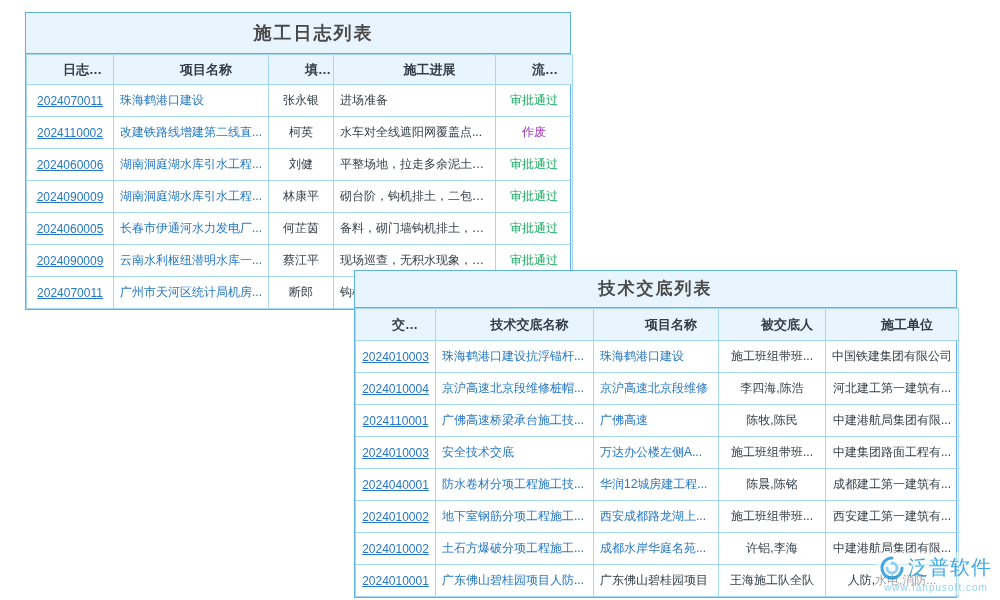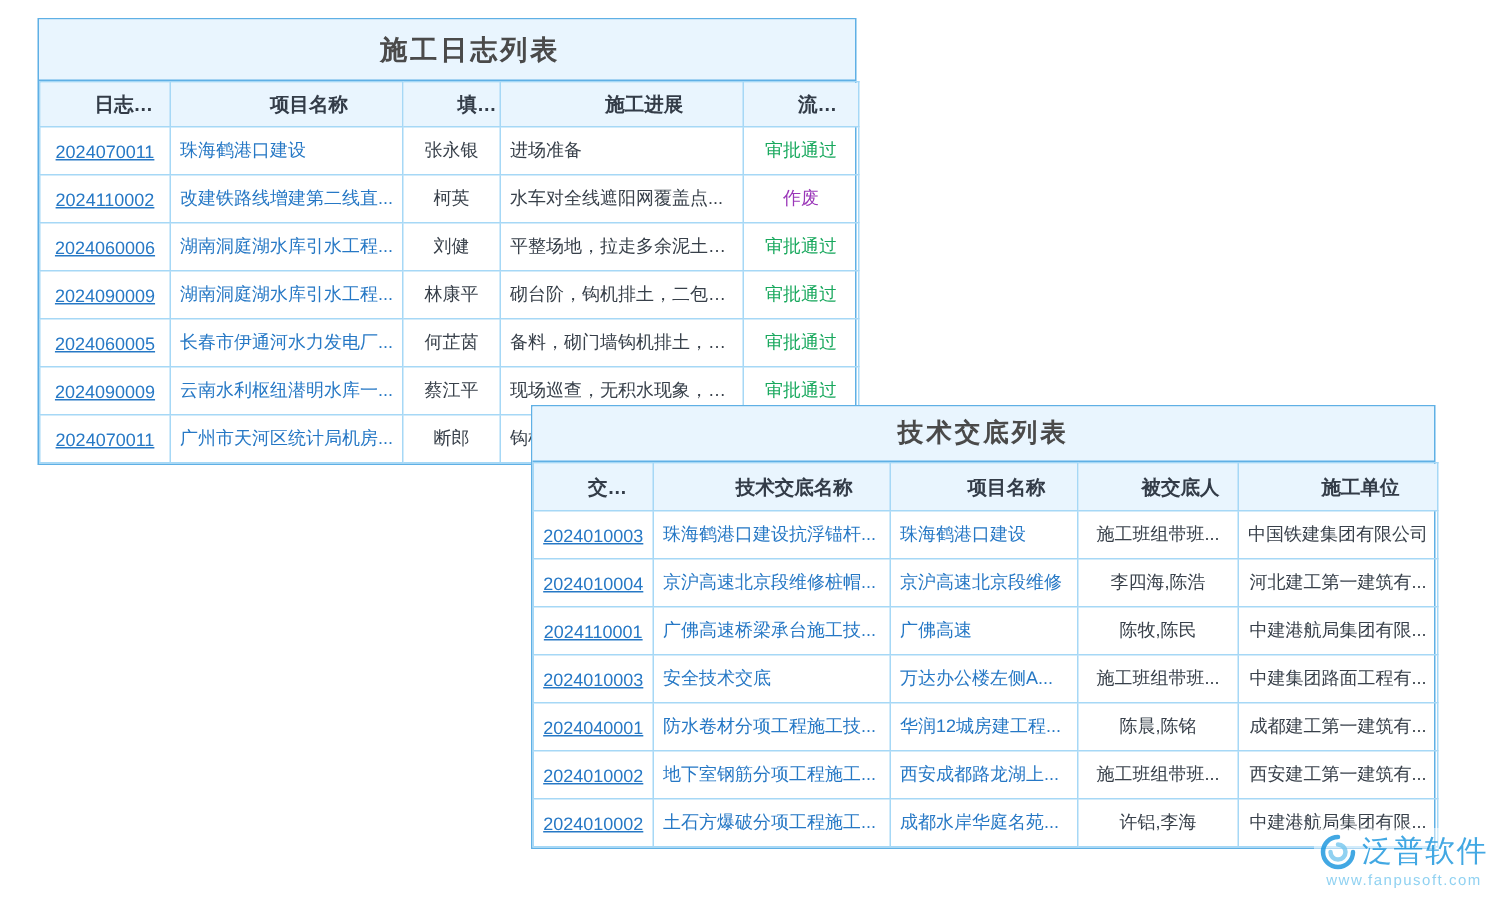--- a/index.html
+++ b/index.html
@@ -191,20 +191,27 @@
             <td class="link">西安成都路龙湖上...</td>
             <td>施工班组带班...</td>
             <td>西安建工第一建筑有...</td>
           </tr>
           <tr>
             <td class="num">2024010002</td>
             <td class="link">土石方爆破分项工程施工...</td>
             <td class="link">成都水岸华庭名苑...</td>
             <td>许铝,李海</td>
             <td>中建港航局集团有限...</td>
+          </tr>
+          <tr>
+            <td class="num">2024010001</td>
+            <td class="link">广东佛山碧桂园项目人防...</td>
+            <td class="left plain">广东佛山碧桂园项目</td>
+            <td>王海施工队全队</td>
+            <td>人防,水电,消防...</td>
           </tr>
         </tbody>
     </table>
   </section>
 
   <div class="watermark">
     <div class="brand-row">
       <span class="brand-icon">
         <svg width="24" height="24" viewBox="0 0 24 24">
           <path d="M12 2a10 10 0 1 0 10 10" fill="none" stroke="#2e9fe0" stroke-width="3" stroke-linecap="round"></path>

